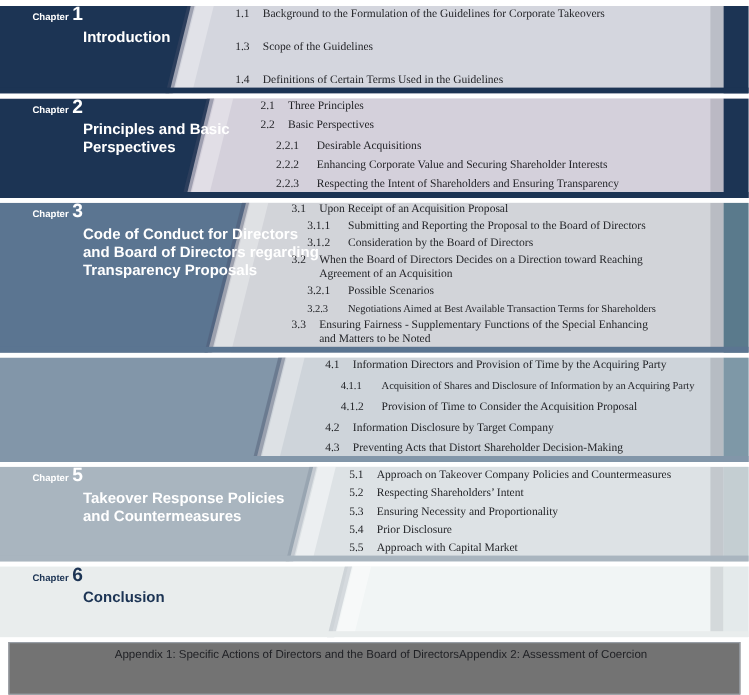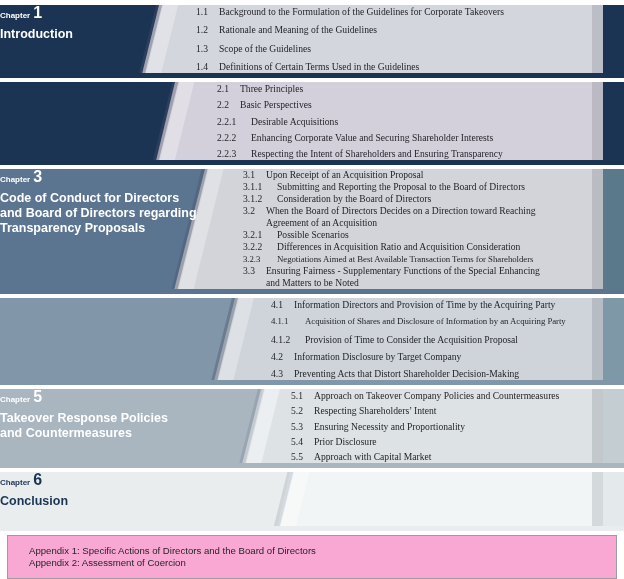--- a/index.html
+++ b/index.html
@@ -21,67 +21,71 @@
   .edge1,.edge2{position:absolute;top:-6px;bottom:-6px;transform:skewX(-14deg);z-index:2;}
   .edge1{left:calc(var(--c) - 3px);width:6px;background:rgba(70,80,105,0.38);}
   .edge2{left:calc(var(--c) + 4px);width:15px;background:rgba(255,255,255,0.30);}
   .row:nth-of-type(5) .edge1,.row:nth-of-type(6) .edge1{background:rgba(70,80,105,0.16);}
   .row:nth-of-type(5) .edge2,.row:nth-of-type(6) .edge2{background:rgba(255,255,255,0.45);}
   .shadow-strip{position:absolute;top:0;bottom:0;right:21px;width:11px;
        background:rgba(20,30,50,0.13);z-index:4;}
   .right-strip{position:absolute;top:0;bottom:0;right:0;width:21px;
        background:var(--strip);z-index:5;}
   .block-text{position:absolute;left:0;top:0;bottom:5px;z-index:3;
-       display:flex;flex-direction:column;
-       color:var(--title-color);}
+       display:flex;flex-direction:row;justify-content:center;
+       padding-left:27px;color:var(--title-color);}
   .ch-line{line-height:16px;white-space:nowrap;}
   .ch-word{font-size:8px;font-weight:bold;}
   .ch-num{font-size:16px;font-weight:bold;margin-left:3px;}
   .ch-title{font-size:12.5px;font-weight:bold;line-height:15px;
-       margin-top:3px;white-space:pre;}
+       margin-top:19px;white-space:pre;}
   .items{position:absolute;inset:0 38px 5px var(--pl);z-index:3;
        display:flex;flex-direction:column;justify-content:space-between;
        font-size:9.6px;line-height:13px;color:#1f2024;font-family:Liberation Serif, serif;}
   .row:nth-of-type(3) .items{line-height:12px;}
   .item{padding-left:23px;}
   .item .num{display:inline-block;width:23px;margin-left:-23px;}
-  .item.lvl2{padding-left:34px;}
+  .item.lvl2{margin-left:13px;padding-left:34px;}
   .item.lvl2 .num{width:34px;margin-left:-34px;}
   .item .txt{white-space:pre-line;}
   .item.fit{font-size:8.8px;letter-spacing:-0.05px;}
-  .appendix{margin:0 7px;border:1px solid #989ea6;background:#f9a8d4;
+  .appendix{margin:0 7px;border:1px solid #989ea6;background:#737373;
        padding:4px 10px 4px 21px;font-size:9.6px;line-height:12.5px;
        color:#1f2024;box-sizing:border-box;height:44px;
-       display:flex;flex-direction:column;justify-content:center;}
+       display:flex;justify-content:center;}
 </style>
 </head>
 <body>
 
 <div class="row" style="--block: #1c3454; --bg: #d4d6de; --strip: #1c3454; --title-color: #ffffff;">
   <div class="block"></div>
   <div class="edge1"></div>
   <div class="edge2"></div>
   <div class="block-text">
     <div class="ch-line"><span class="ch-word">Chapter</span><span class="ch-num">1</span></div>
     <div class="ch-title">Introduction</div>
   </div>
   <div class="items">
       <div class="item lvl1"><span class="num">1.1</span><span class="txt">Background to the Formulation of the Guidelines for Corporate Takeovers</span></div>
-      <div class="item lvl1"><span class="num">1.2</span><span class="txt">Rationale and Meaning of the Guidelines</span></div>
       <div class="item lvl1"><span class="num">1.3</span><span class="txt">Scope of the Guidelines</span></div>
       <div class="item lvl1"><span class="num">1.4</span><span class="txt">Definitions of Certain Terms Used in the Guidelines</span></div>
     </div>
   <div class="shadow-strip"></div>
   <div class="right-strip"></div>
 </div>
 
 <div class="row" style="--block: #1c3454; --bg: #d4d0db; --strip: #1c3454; --title-color: #ffffff;">
   <div class="block"></div>
   <div class="edge1"></div>
   <div class="edge2"></div>
+  <div class="block-text">
+    <div class="ch-line"><span class="ch-word">Chapter</span><span class="ch-num">2</span></div>
+    <div class="ch-title">Principles and Basic
+Perspectives</div>
+  </div>
   <div class="items">
       <div class="item lvl1"><span class="num">2.1</span><span class="txt">Three Principles</span></div>
       <div class="item lvl1"><span class="num">2.2</span><span class="txt">Basic Perspectives</span></div>
       <div class="item lvl2"><span class="num">2.2.1</span><span class="txt">Desirable Acquisitions</span></div>
       <div class="item lvl2"><span class="num">2.2.2</span><span class="txt">Enhancing Corporate Value and Securing Shareholder Interests</span></div>
       <div class="item lvl2"><span class="num">2.2.3</span><span class="txt">Respecting the Intent of Shareholders and Ensuring Transparency</span></div>
     </div>
   <div class="shadow-strip"></div>
   <div class="right-strip"></div>
 </div>
@@ -96,21 +100,20 @@
 and Board of Directors regarding
 Transparency Proposals</div>
   </div>
   <div class="items">
       <div class="item lvl1"><span class="num">3.1</span><span class="txt">Upon Receipt of an Acquisition Proposal</span></div>
       <div class="item lvl2"><span class="num">3.1.1</span><span class="txt">Submitting and Reporting the Proposal to the Board of Directors</span></div>
       <div class="item lvl2"><span class="num">3.1.2</span><span class="txt">Consideration by the Board of Directors</span></div>
       <div class="item lvl1"><span class="num">3.2</span><span class="txt">When the Board of Directors Decides on a Direction toward Reaching
 Agreement of an Acquisition</span></div>
       <div class="item lvl2"><span class="num">3.2.1</span><span class="txt">Possible Scenarios</span></div>
-      <div class="item lvl2"><span class="num">3.2.2</span><span class="txt">Differences in Acquisition Ratio and Acquisition Consideration</span></div>
       <div class="item lvl2 fit"><span class="num">3.2.3</span><span class="txt">Negotiations Aimed at Best Available Transaction Terms for Shareholders</span></div>
       <div class="item lvl1"><span class="num">3.3</span><span class="txt">Ensuring Fairness - Supplementary Functions of the Special Enhancing
 and Matters to be Noted</span></div>
     </div>
   <div class="shadow-strip"></div>
   <div class="right-strip"></div>
 </div>
 
 <div class="row" style="--block: #8296a9; --bg: #ced4da; --strip: #7e98a7; --title-color: #ffffff;">
   <div class="block"></div>

